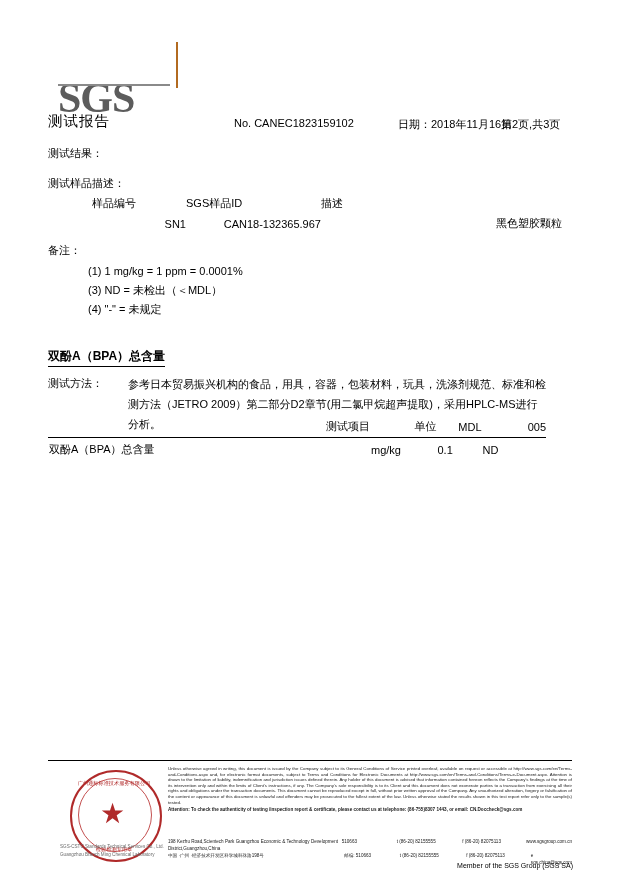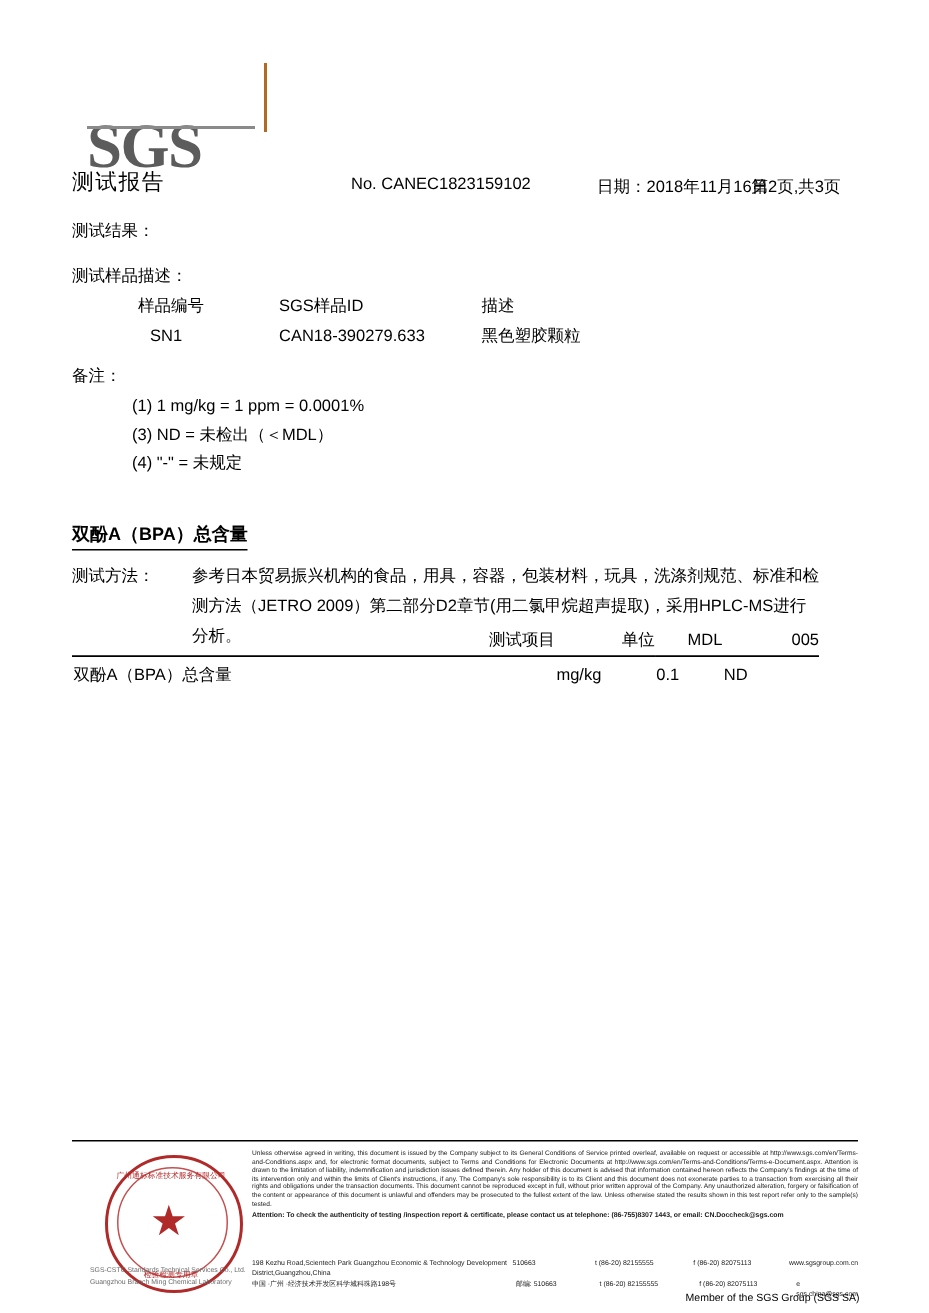--- a/index.html
+++ b/index.html
@@ -106,21 +106,21 @@
     border-collapse: collapse;
     font-size: 11px;
     margin-left: 12px;
   }
   .sample-table th {
     text-align: left;
     font-weight: normal;
     padding: 0 0 4px 0;
   }
   .sample-table td {
-    text-align: left;
+    text-align: right;
     padding: 1px 0 0 0;
   }
   .col-id   { width: 78px; }
   .col-sgs  { width: 112px; }
   .col-desc { width: 200px; }
   .sample-table .c-id   { padding-left: 8px; }
   .sample-table .h-id   { padding-left: 0px; }
 
   
   .remark-head {
@@ -324,21 +324,21 @@
     <thead>
       <tr>
         <th class="col-id h-id">样品编号</th>
         <th class="col-sgs">SGS样品ID</th>
         <th class="col-desc">描述</th>
       </tr>
     </thead>
     <tbody>
       <tr>
         <td class="c-id">SN1</td>
-        <td>CAN18-390279.633</td>
+        <td>CAN18-132365.967</td>
         <td>黑色塑胶颗粒</td>
       </tr>
     </tbody>
   </table>
 
   <div class="remark-head">备注：</div>
   <div class="remark-list">
     <div>(1) 1 mg/kg = 1 ppm = 0.0001%</div>
     <div>(3) ND = 未检出（＜MDL）</div>
     <div>(4) "-" = 未规定</div>

